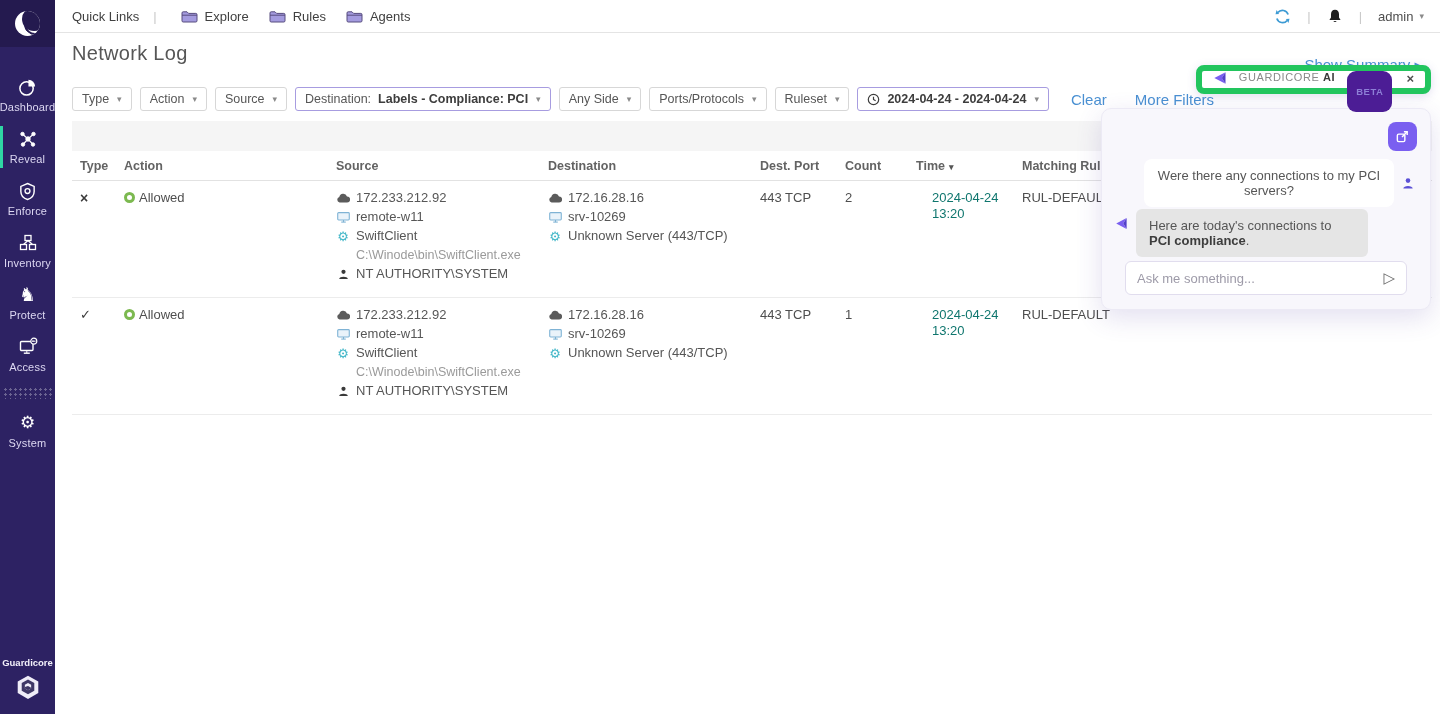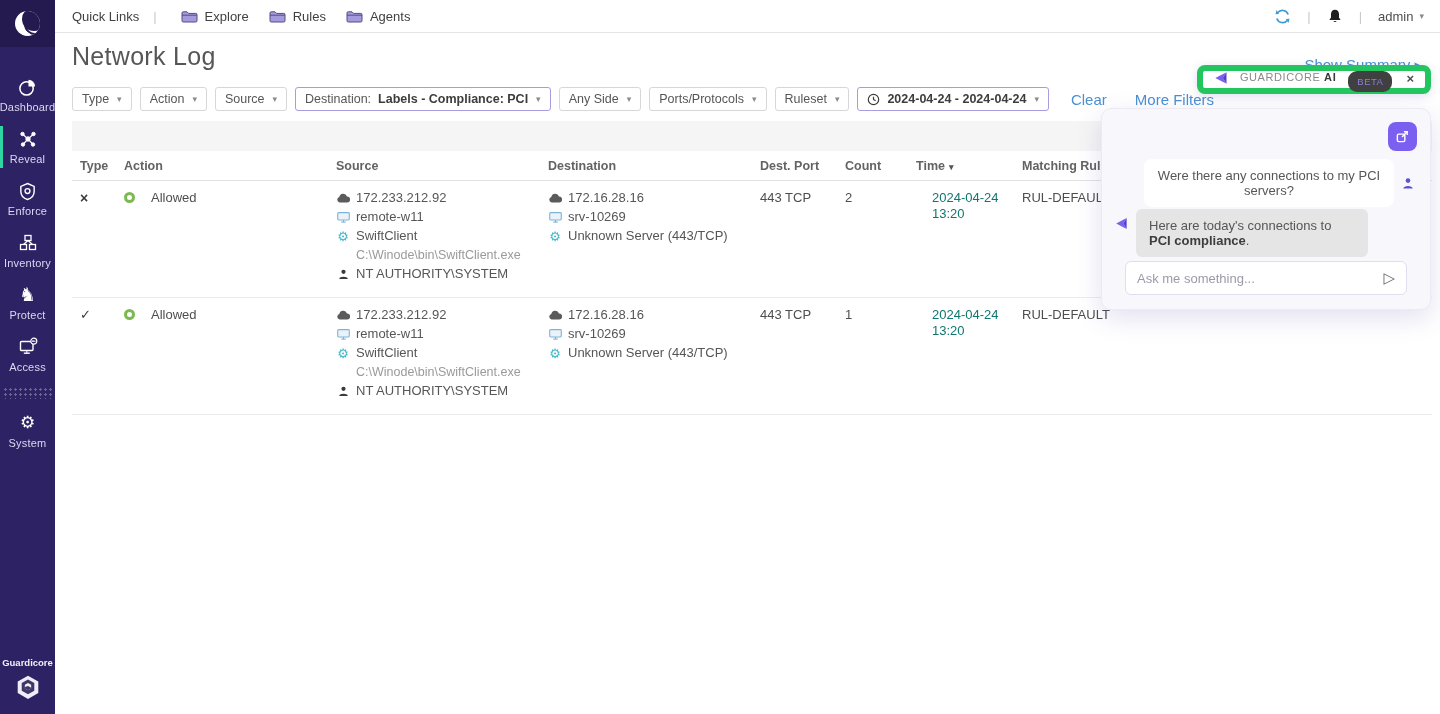--- a/index.html
+++ b/index.html
@@ -29,53 +29,53 @@
   .tb-sep { color:#c9c9c9; padding:0 4px; }
   .tb-link { cursor:pointer; }
   .tb-nav-item { display:flex; align-items:center; gap:7px; margin-left:10px; cursor:pointer; }
   .topbar .right { margin-left:auto; display:flex; align-items:center; gap:12px; padding-right:16px; }
   .admin-wrap { display:flex; align-items:center; gap:6px; cursor:pointer; color:#4e4e4e; }
   .caret { font-size:9px; color:#8a8a8a; }
 
   
   .content { position:absolute; left:55px; top:33px; width:1385px; height:681px; background:#fff; }
   .page-head { display:flex; justify-content:space-between; align-items:flex-start; padding:9px 18px 0 17px; }
-  .page-title { font-size:25px; font-weight:300; color:#565656; letter-spacing:.3px; }
+  .page-title { font-size:20px; font-weight:300; color:#565656; letter-spacing:.3px; }
   .link-blue { color:#4a90d2; font-size:15px; cursor:pointer; }
   .show-summary { margin-top:14px; white-space:nowrap; }
 
   .filter-row { display:flex; align-items:center; gap:8px; padding:13px 0 0 17px; }
   .fbtn { display:flex; align-items:center; gap:7px; height:24px; padding:0 9px; background:#fff;
           border:1px solid #d7d7d7; border-radius:3px; font-size:12.5px; color:#565656; cursor:pointer; white-space:nowrap; }
   .fbtn .caret { margin-left:1px; }
   .fbtn.hl { border:1.5px solid #a79ce0; }
   .fbtn b { color:#3d3d3d; }
   .filter-links { display:flex; gap:28px; margin-left:14px; }
 
   
   .ai-badge { position:absolute; top:65px; right:9px; height:29px; background:#fff; border:6px solid #22c55e;
               border-radius:8px; box-shadow:0 2px 10px rgba(90,70,170,.18); display:flex; align-items:flex-start;
               gap:12px; padding:0 11px; z-index:20; }
   .ai-brand { font-size:11px; color:#8a8a8a; letter-spacing:.6px; }
   .ai-brand b { color:#3a3a3a; }
-  .beta-pill { background:#404040; color:#8d7fd6; font-size:9.5px; padding:5px 9px; border-radius:9px; letter-spacing:.5px; }
+  .beta-pill { background:#4c1d95; color:#8d7fd6; font-size:9.5px; padding:15px 9px; border-radius:9px; letter-spacing:.5px;font-weight:bold; }
   .ai-close { color:#4e4e4e; font-size:13px; font-weight:bold; cursor:pointer; margin-left:2px; }
 
   
   .table-wrap { margin:10px 8px 0 17px; font-size:13px; }
   .table-toolbar { height:30px; background:#f5f5f5; }
   .grid-row { display:grid; grid-template-columns:44px 212px 212px 212px 85px 71px 106px 1fr; }
   .thead { height:30px; align-items:center; font-weight:bold; font-size:12.5px; color:#636363;
            border-bottom:1px solid #e2e2e2; }
   .thead > div { padding-left:8px; }
   .sort-arrow { font-size:9px; color:#555; margin-left:4px; }
   .trow { border-bottom:1px solid #ececec; padding:9px 0 12px; min-height:98px; align-items:start; cursor:pointer; }
   .trow > div { padding-left:8px; }
   .type-glyph { font-size:14px; font-weight:bold; color:#3a3a3a; line-height:16px; }
-  .action-cell { display:flex; align-items:center; gap:16px; }
+  .action-cell { display:flex; align-items:center; gap:4px; }
   .allowed-dot { width:11px; height:11px; border-radius:50%; border:3px solid #7cb950; background:#fff; flex:none; }
   .ep-line { display:flex; align-items:center; gap:6px; margin-bottom:3px; line-height:16px; color:#565656; }
   .ep-line .ico { flex:none; display:flex; width:14px; justify-content:center; }
   .ep-path { padding-left:20px; color:#9a9a9a; font-size:12.5px; margin-bottom:3px; line-height:16px; }
   .gear-glyph { color:#45b8c9; font-size:13px; line-height:13px; }
   .time-cell div { line-height:16px; color:#0f766e;margin-left:16px; }
 
   
   .chat-panel { position:absolute; top:108px; right:9px; width:330px; height:202px; background:#f8f7fc;
                 border:1px solid #eceaf5; border-radius:10px; box-shadow:0 8px 26px rgba(80,60,160,.16); z-index:15; }

